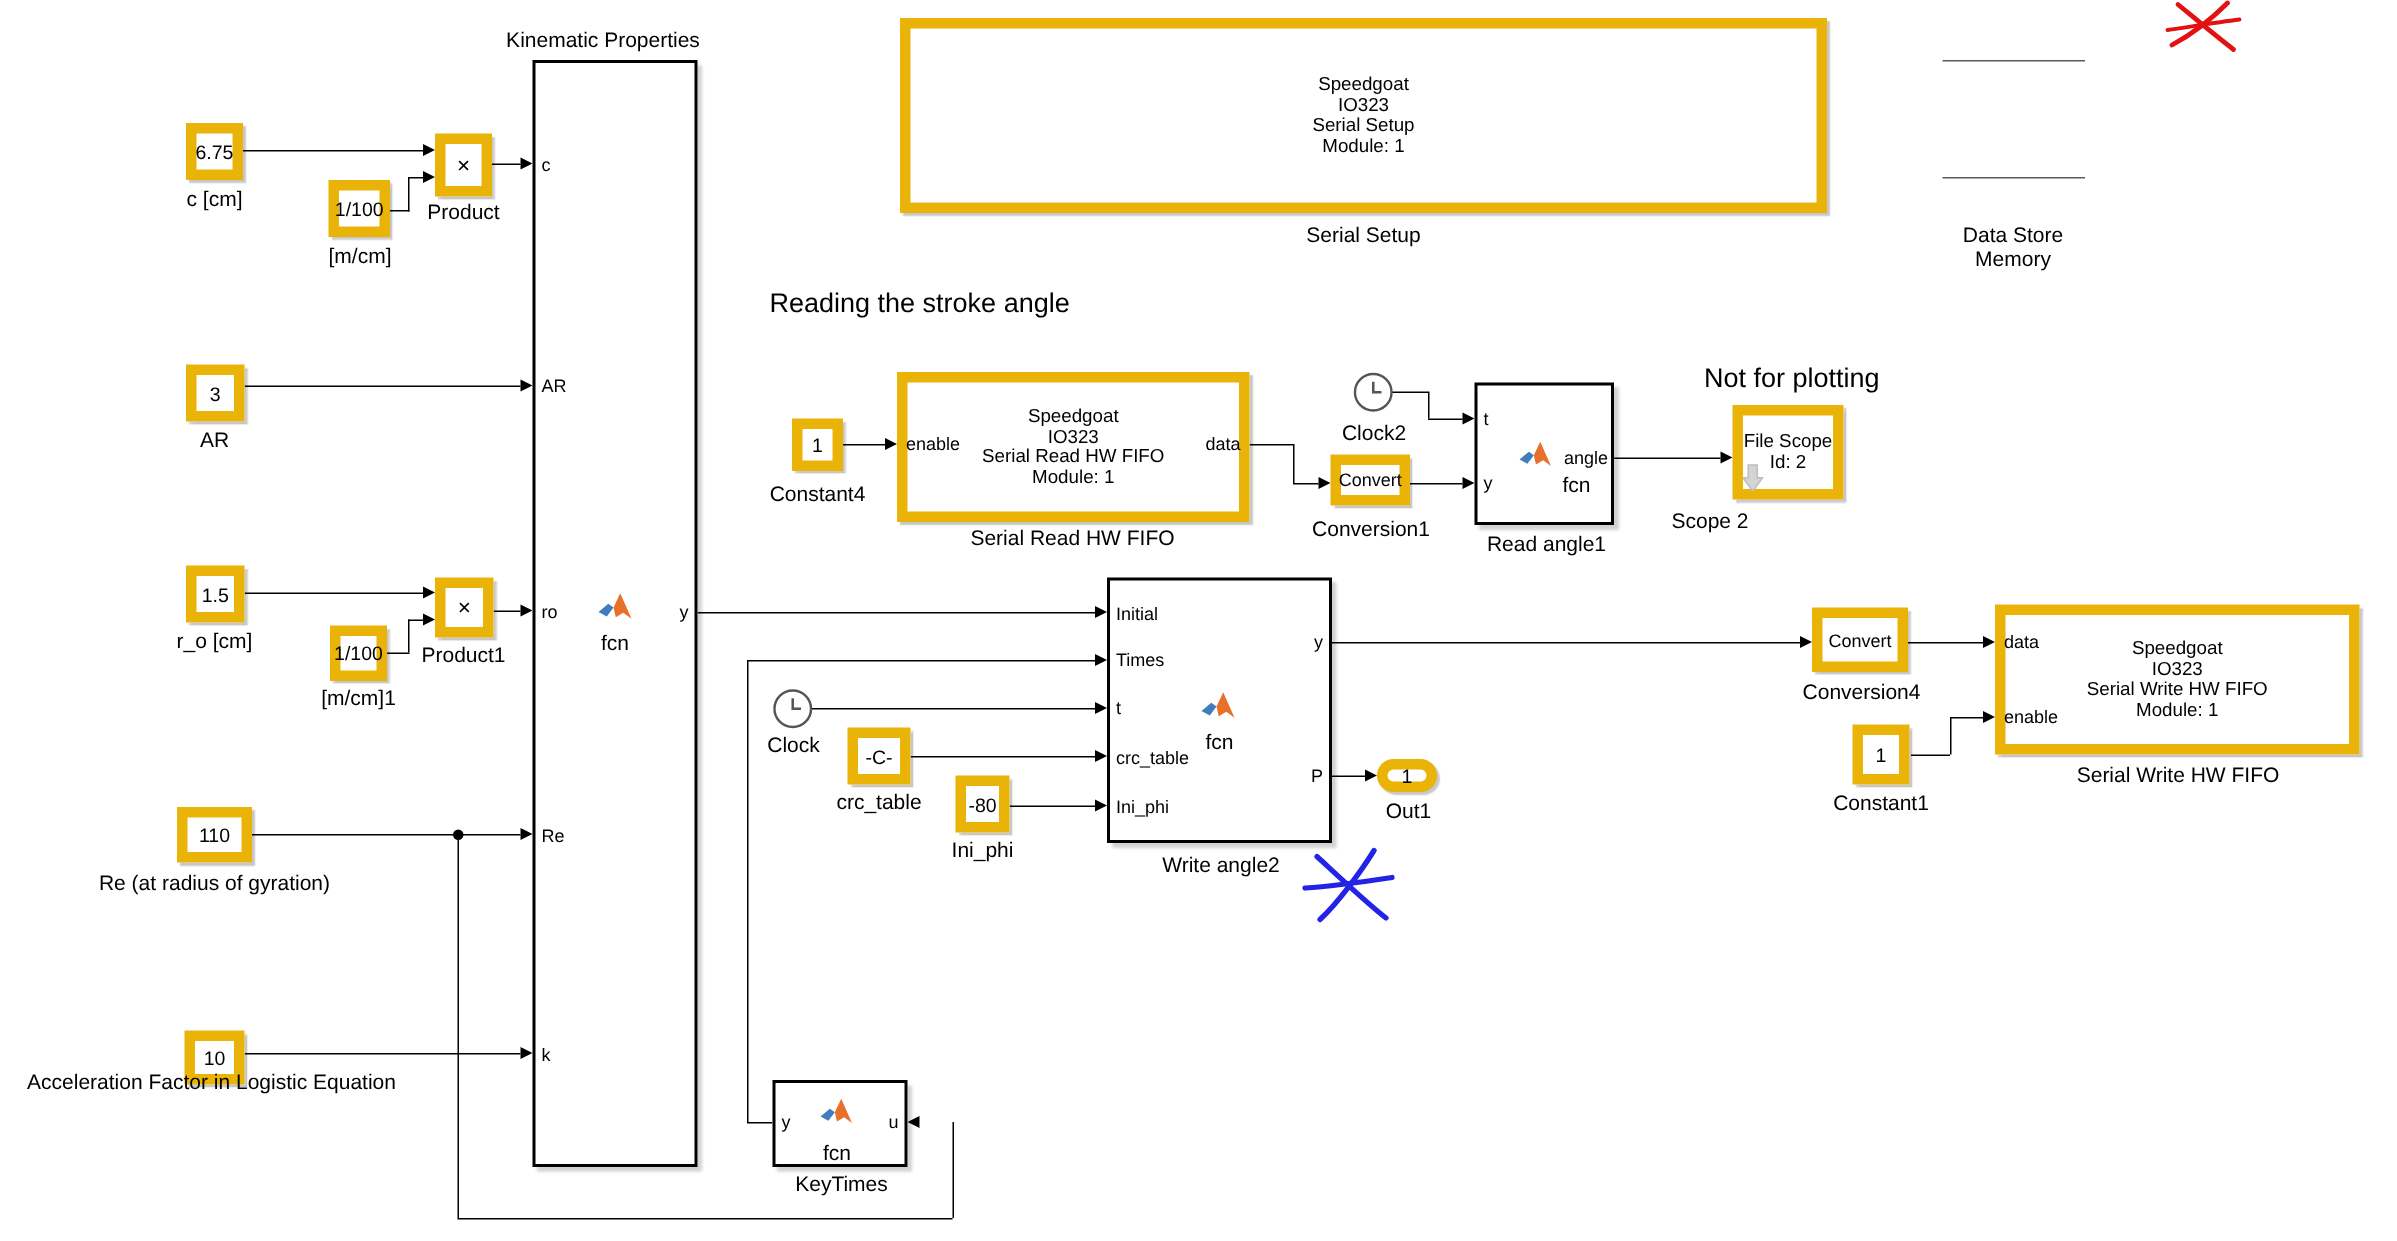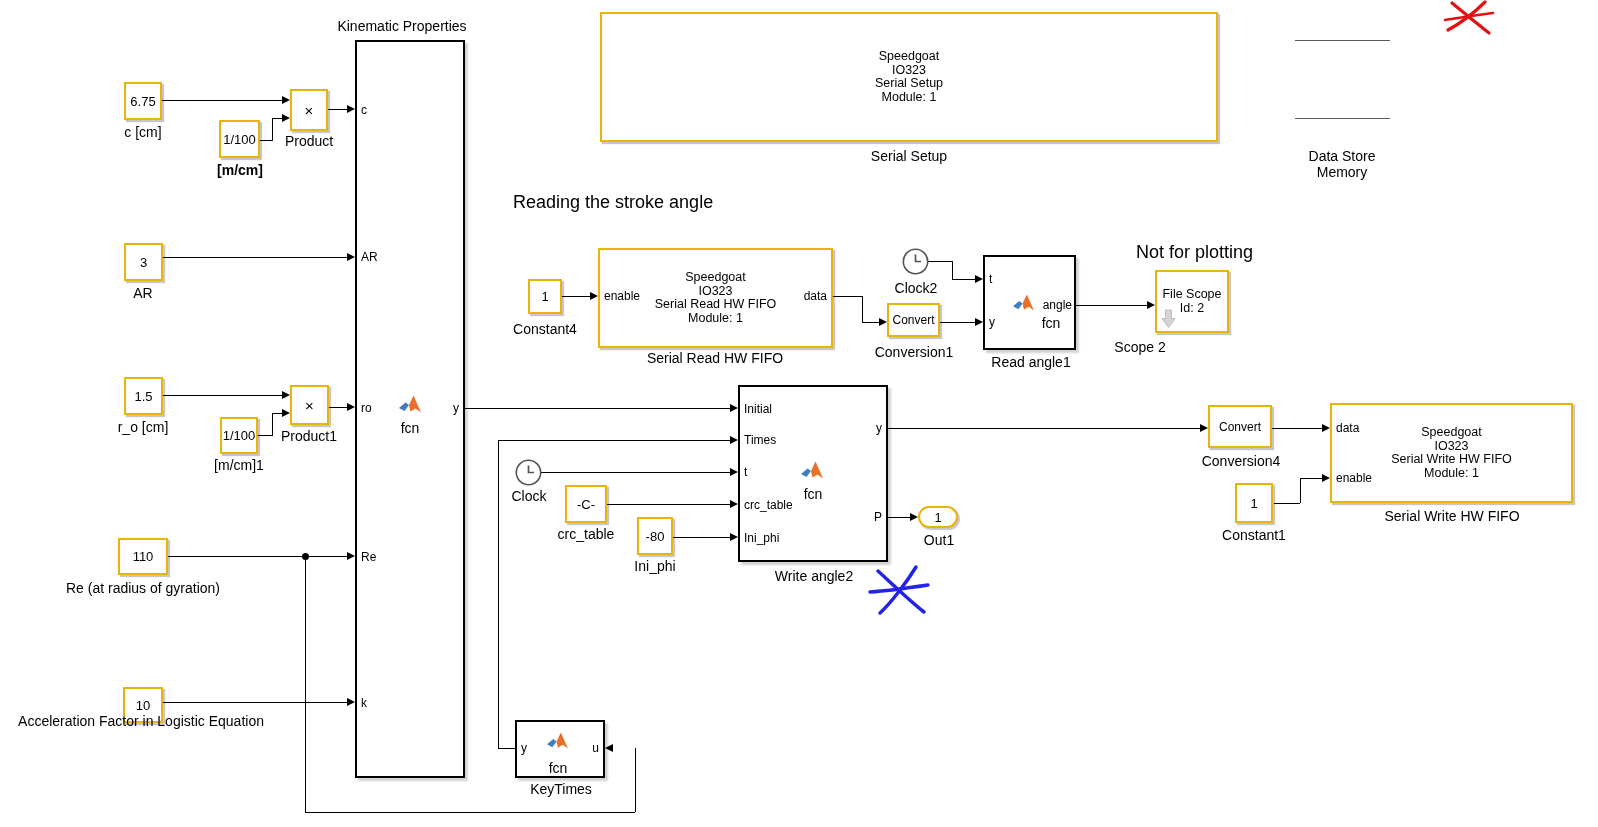--- a/index.html
+++ b/index.html
@@ -3,21 +3,21 @@
 <meta charset="utf-8">
 <style>
   html,body{margin:0;padding:0;background:#fff;}
   .c{position:relative;width:1598px;height:827px;background:#fff;font-family:"Liberation Sans",sans-serif;color:#000;overflow:hidden;}
   .w{position:absolute;background:#000;}
   .wh{height:1px;}
   .wv{width:1px;}
   .arr{position:absolute;width:0;height:0;border-top:4px solid transparent;border-bottom:4px solid transparent;border-left:8px solid #000;}
   .arl{position:absolute;width:0;height:0;border-top:4px solid transparent;border-bottom:4px solid transparent;border-right:8px solid #000;}
   .dot{position:absolute;width:7px;height:7px;border-radius:50%;background:#000;}
-  .blk{position:absolute;background:#fff;border:2px solid #eab308;box-shadow:2px 2px 1px rgba(0,0,0,0.22);display:flex;align-items:center;justify-content:center;font-size:13px;box-sizing:border-box;}
+  .blk{position:absolute;background:#fff;border:7px solid #eab308;box-shadow:2px 2px 1px rgba(0,0,0,0.22);display:flex;align-items:center;justify-content:center;font-size:13px;box-sizing:border-box;}
   .thick{border:2px solid #000;box-shadow:3px 3px 2px rgba(0,0,0,0.18);}
   .lbl{position:absolute;transform:translateX(-50%);white-space:nowrap;font-size:14px;text-align:right;}
   .pl{position:absolute;font-size:12px;white-space:nowrap;}
   .pr{position:absolute;font-size:12px;white-space:nowrap;text-align:right;}
   .note{position:absolute;font-size:18px;white-space:nowrap;}
   .mul{font-size:15px;}
   .multiline{text-align:center;font-size:12.5px;line-height:13.5px;}
   .oval{border-radius:11px;}
   .icon{position:absolute;}
   .dsline{position:absolute;background:#5a5a5a;height:1px;}
@@ -110,21 +110,21 @@
   <div class="arr" style="left:1147px;top:301px;"></div>
 
   <div class="blk" style="left:124px;top:82px;width:38px;height:38px;">
       <span>6.75</span>
     </div>
   <div class="lbl" style="left:143px;top:124px;">c [cm]</div>
 
   <div class="blk" style="left:219px;top:120px;width:41px;height:38px;">
       <span>1/100</span>
     </div>
-  <div class="lbl" style="left:240px;top:162px;font-weight:bold;">[m/cm]</div>
+  <div class="lbl" style="left:240px;top:162px;">[m/cm]</div>
 
   <div class="blk" style="left:290px;top:89px;width:38px;height:42px;">
       <span class="mul">×</span>
     </div>
   <div class="lbl" style="left:309px;top:133px;">Product</div>
 
   <div class="blk" style="left:124px;top:243px;width:39px;height:38px;">
       <span>3</span>
     </div>
   <div class="lbl" style="left:143px;top:285px;">AR</div>

